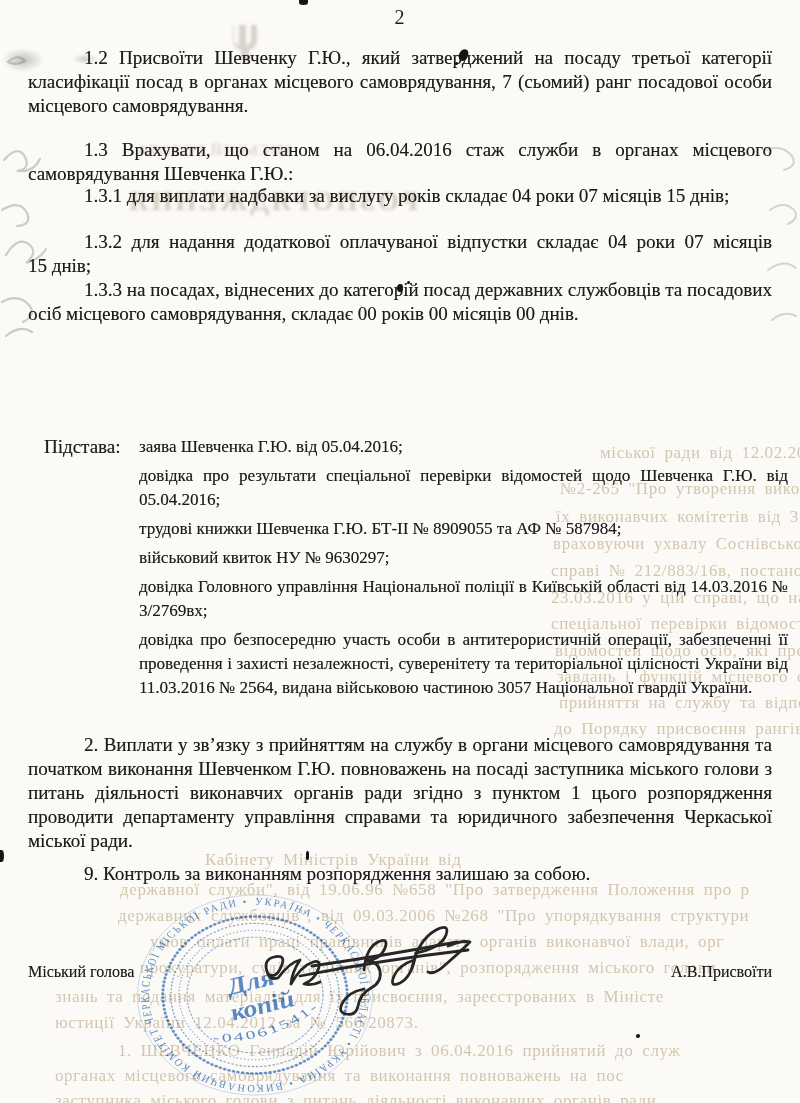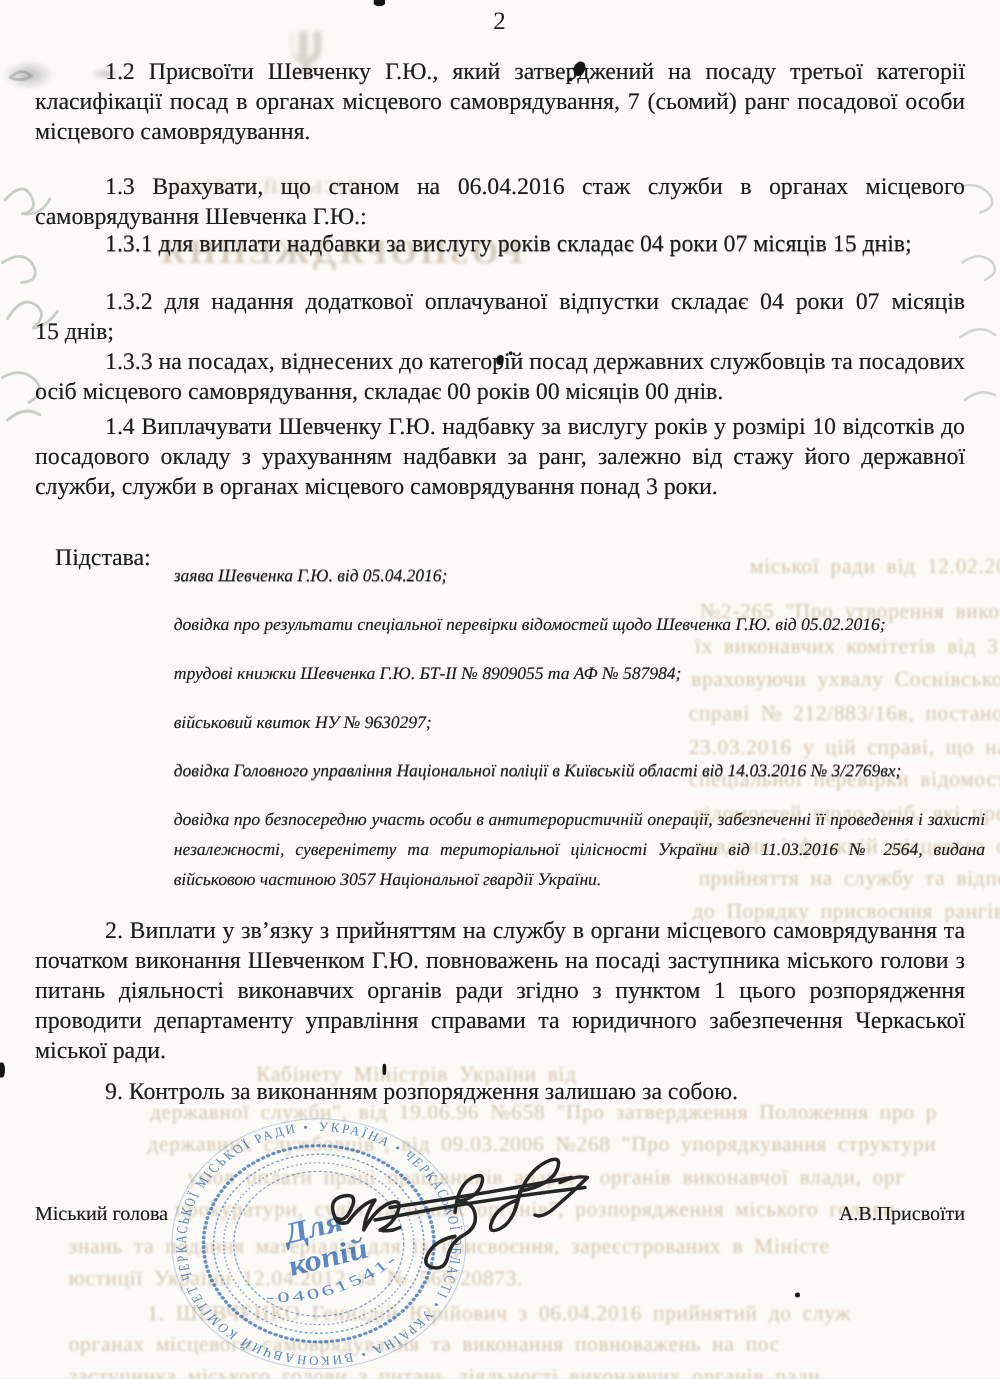--- a/index.html
+++ b/index.html
@@ -33,22 +33,22 @@
   .p12{top:46px}.p13{top:138px}.p131{top:184px}.p132{top:230px}
   .p133{top:278px}.p14{top:330px}.p2{top:733px}
   .p3{top:862px;text-align:left}
   .basis{position:absolute;left:44px;top:435px;width:744px;z-index:3;}
   .basis-label{
     position:absolute;left:0;top:0;font-size:19px;line-height:24px;
     text-shadow:0.2px 0.2px 0 rgba(0,0,0,.45);
   }
   .basis-items{margin-left:95px;}
   .basis-item{
-    margin:15px 0 5px 0;font-size:14px;line-height:24px;
-    text-align:justify;text-shadow:0.2px 0.2px 0 rgba(0,0,0,.45);font-style:italic;
+    margin:0 0 5px 0;font-size:17px;line-height:24px;
+    text-align:justify;text-shadow:0.2px 0.2px 0 rgba(0,0,0,.45);
   }
   .sig-row{
     position:absolute;left:28px;top:963px;width:744px;
     display:flex;justify-content:space-between;
     font-size:16px;z-index:3;
     text-shadow:0.2px 0.2px 0 rgba(0,0,0,.45);
   }
   
   .bleed-line{
     position:absolute;white-space:nowrap;
@@ -179,27 +179,26 @@
   <div class="speck speck5"></div>
   <div class="speck speck6"></div>
 
   <div class="page-num">2</div>
 
   <p class="para p12">1.2 Присвоїти Шевченку Г.Ю., який затверджений на посаду третьої категорії класифікації посад в органах місцевого самоврядування, 7&nbsp;(сьомий) ранг посадової особи місцевого самоврядування.</p>
   <p class="para p13">1.3 Врахувати, що станом на 06.04.2016 стаж служби в органах місцевого самоврядування Шевченка Г.Ю.:</p>
   <p class="para p131">1.3.1 для виплати надбавки за вислугу років складає 04&nbsp;роки 07&nbsp;місяців 15&nbsp;днів;</p>
   <p class="para p132">1.3.2 для надання додаткової оплачуваної відпустки складає 04&nbsp;роки 07&nbsp;місяців 15&nbsp;днів;</p>
   <p class="para p133">1.3.3 на посадах, віднесених до категорій посад державних службовців та посадових осіб місцевого самоврядування, складає 00&nbsp;років 00&nbsp;місяців 00&nbsp;днів.</p>
-  <p class="para p14">1.4 Виплачувати Шевченку&nbsp;Г.Ю. надбавку за вислугу років у розмірі 10&nbsp;відсотків до посадового окладу з урахуванням надбавки за ранг, залежно від стажу його державної служби, служби в органах місцевого самоврядування понад 3 роки.</p>
 
   <div class="basis">
     <span class="basis-label">Підстава:</span>
     <div class="basis-items">
       <p class="basis-item">заява Шевченка Г.Ю. від 05.04.2016;</p>
-      <p class="basis-item">довідка про результати спеціальної перевірки відомостей щодо Шевченка Г.Ю. від 05.02.2016;</p>
+      <p class="basis-item">довідка про результати спеціальної перевірки відомостей щодо Шевченка Г.Ю. від 05.04.2016;</p>
       <p class="basis-item">трудові книжки Шевченка Г.Ю. БТ-ІІ № 8909055 та АФ № 587984;</p>
       <p class="basis-item">військовий квиток НУ № 9630297;</p>
       <p class="basis-item">довідка Головного управління Національної поліції в Київській області від 14.03.2016 № 3/2769вх;</p>
       <p class="basis-item">довідка про безпосередню участь особи в антитерористичній операції, забезпеченні її проведення і захисті незалежності, суверенітету та територіальної цілісності України від 11.03.2016 №&nbsp;2564, видана військовою частиною 3057 Національної гвардії України.</p>
     </div>
   </div>
 
   <p class="para p2">2. Виплати у звʼязку з прийняттям на службу в органи місцевого самоврядування та початком виконання Шевченком&nbsp;Г.Ю. повноважень на посаді заступника міського голови з питань діяльності виконавчих органів ради згідно з пунктом 1 цього розпорядження проводити департаменту управління справами та юридичного забезпечення Черкаської міської ради.</p>
   <p class="para p3">9.  Контроль за виконанням розпорядження залишаю за собою.</p>
 

